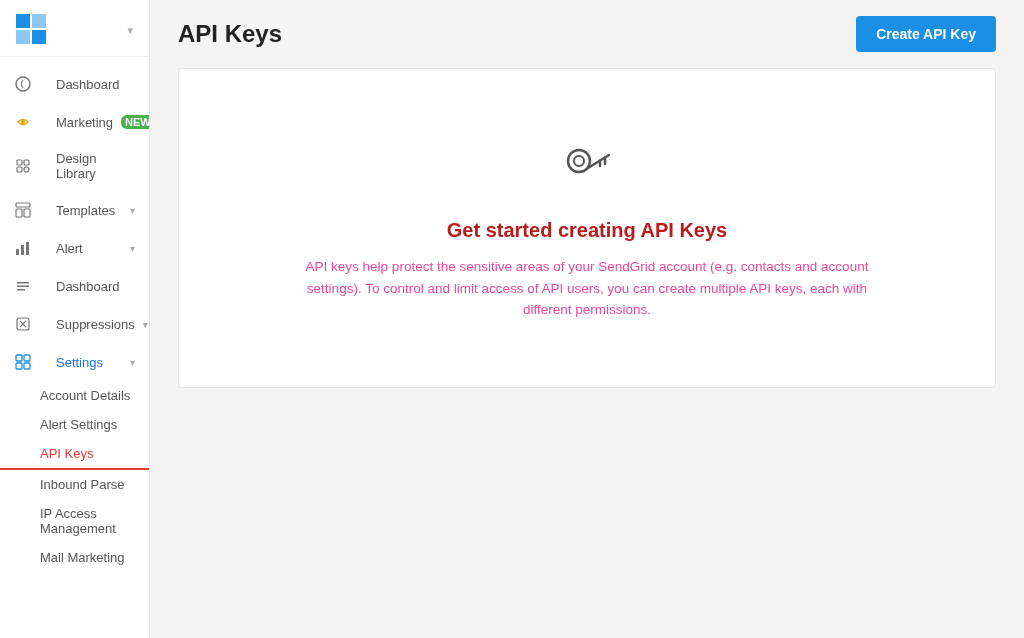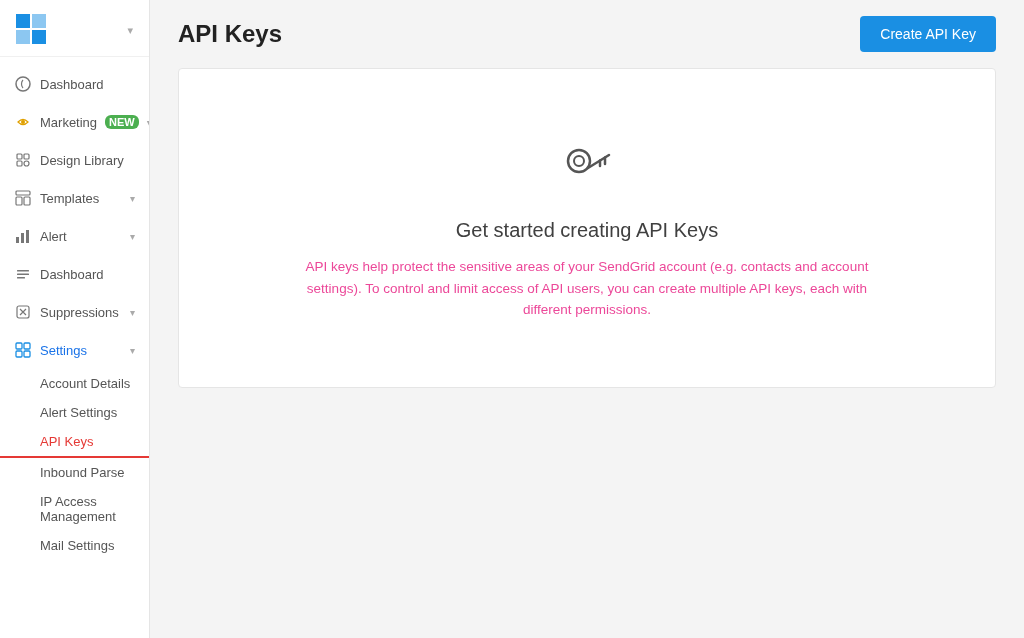--- a/index.html
+++ b/index.html
@@ -49,21 +49,21 @@
     .nav-item .nav-icon {
       width: 18px;
       height: 18px;
       flex-shrink: 0;
       display: flex;
       align-items: center;
       justify-content: center;
       color: #777;
     }
     .nav-item.active .nav-icon { color: #1a73e8; }
-    .nav-label { flex: 1; }
+    .nav-label { flex: 1; margin-left: 16px; }
     .nav-chevron { color: #aaa; font-size: 10px; }
     .nav-badge {
       background: #4caf50;
       color: #fff;
       font-size: 11px;
       padding: 1px 4px;
       border-radius: 6px;
       font-weight: 700;
     }
     .sub-items {
@@ -103,21 +103,21 @@
       font-weight: 600;
       color: #222;
     }
     .create-btn {
       background: #1a8fe3;
       color: #fff;
       border: none;
       padding: 10px 20px;
       border-radius: 4px;
       font-size: 14px;
-      font-weight: 400;
+      font-weight: 700;
       cursor: pointer;
       white-space: nowrap;
     }
 
     
     .content-area {
       flex: 1;
       padding: 0 28px 28px 28px;
       overflow-y: auto;
     }
@@ -130,22 +130,22 @@
       align-items: center;
       justify-content: center;
       padding: 60px 40px;
       min-height: 320px;
     }
     .key-icon-wrap {
       margin-bottom: 20px;
     }
     .card-heading {
       font-size: 20px;
-      font-weight: 400;
-      color: #404040;
+      font-weight: 700;
+      color: #b91c1c;
       margin-bottom: 14px;
     }
     .card-body-text {
       font-size: 13.5px;
       color: #ec4899;
       text-align: center;
       max-width: 600px;
       line-height: 1.6;
     }
   </style>
@@ -258,21 +258,21 @@
       <span class="nav-label">Settings</span>
       <span class="nav-chevron">▾</span>
     </div>
 
     <div class="sub-items">
       <span class="sub-item">Account Details</span>
       <span class="sub-item">Alert Settings</span>
       <span class="sub-item active">API Keys</span>
       <span class="sub-item">Inbound Parse</span>
       <span class="sub-item">IP Access Management</span>
-      <span class="sub-item">Mail Settings</span>
+      <span class="sub-item">Mail Marketing</span>
     </div>
 
   </nav>
 </aside>
 
 <main class="main">
   <header class="main-header">
     <h1 class="main-title">API Keys</h1>
     <button class="create-btn">Create API Key</button>
   </header>

